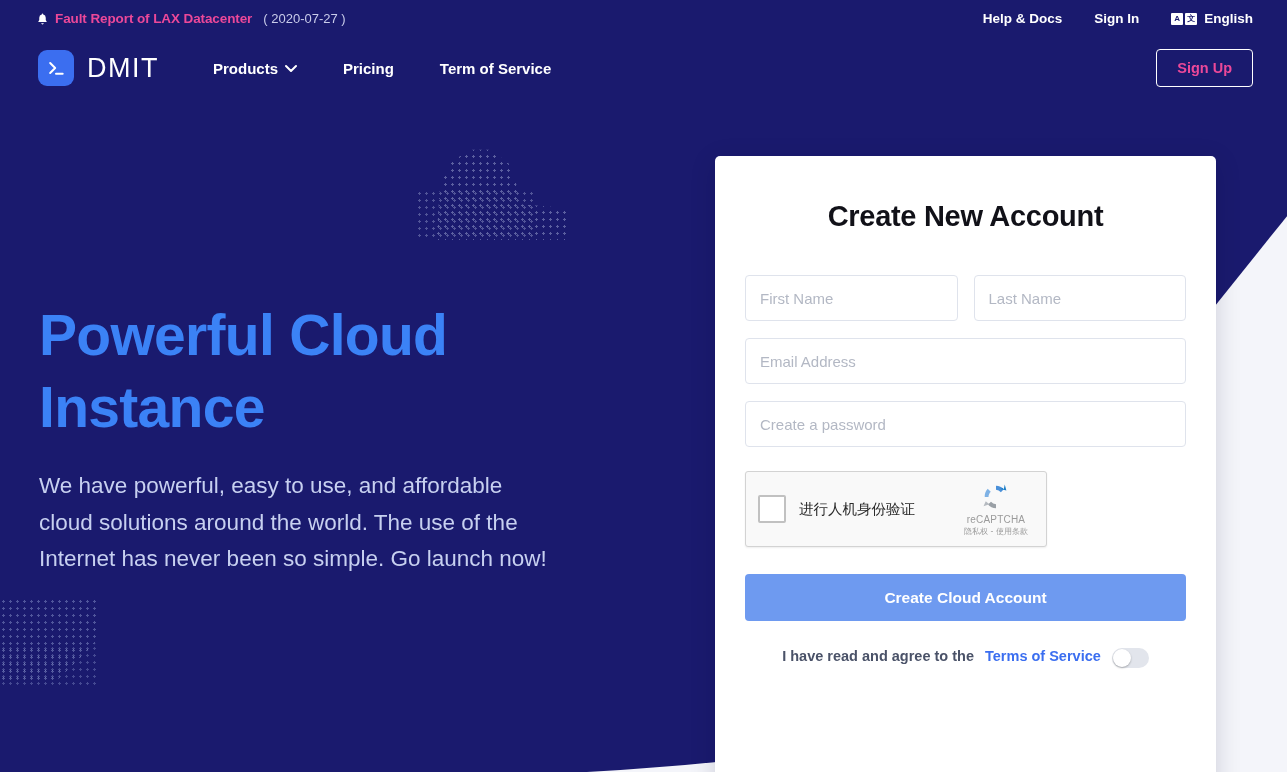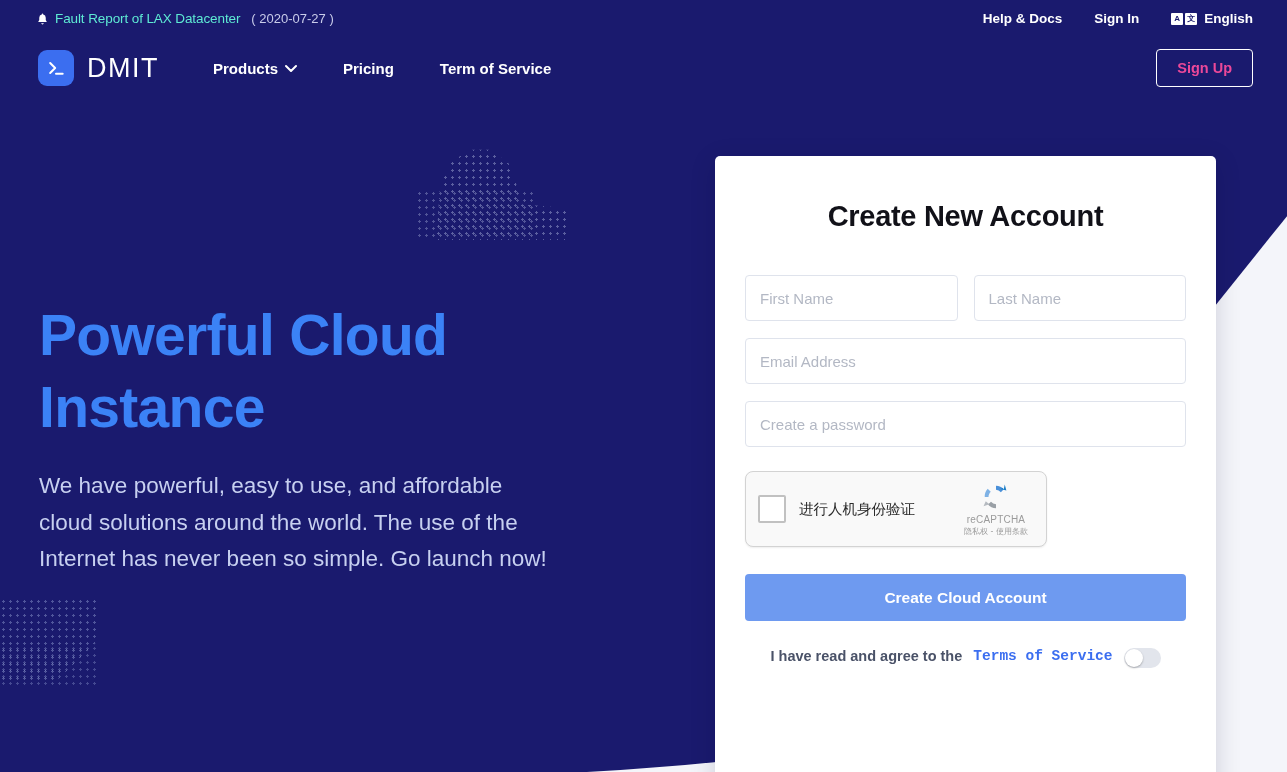--- a/index.html
+++ b/index.html
@@ -73,23 +73,23 @@
     position: relative;
     height: 37px;
     display: flex;
     align-items: center;
     padding: 0 34px 0 36px;
     z-index: 5;
   }
   .announce-left { display: flex; align-items: center; gap: 6px; }
   .bell-icon { display: inline-flex; color: #ffffff; }
   .announce-title {
-    color: #5eead4;
+    color: #ec4899;
     font-size: 13.5px;
-    font-weight: normal;
+    font-weight: bold;
     letter-spacing: -0.1px;
   }
   .announce-date {
     color: #c9ccea;
     font-size: 13px;
     margin-left: 5px;
   }
   .announce-right {
     margin-left: auto;
     display: flex;
@@ -230,21 +230,21 @@
   }
   .field::placeholder { color: #b3b8c4; }
   .mt16 { margin-top: 17px; }
 
   
   .recaptcha {
     margin-top: 24px;
     width: 302px;
     height: 76px;
     border: 1px solid #d3d3d3;
-    border-radius: 8px;
+    border-radius: 3px;
     background: #f9f9f9;
     display: flex;
     align-items: center;
     padding: 0 11px 0 12px;
     box-shadow: 0 1px 2px rgba(0,0,0,0.07);
   }
   .rc-check {
     width: 28px; height: 28px;
     background: #fff;
     border: 2px solid #c1c1c1;
@@ -306,21 +306,20 @@
     font-weight: bold;
     color: #4a5268;
     white-space: nowrap;
   }
   .terms-link {
     color: #3b6ef0;
     font-size: 14.5px;
     font-weight: bold;
     text-decoration: none;
     cursor: pointer;
-    font-family: Liberation Mono, monospace;
   }
   .toggle {
     width: 37px; height: 20px;
     background: #e2e5ec;
     border-radius: 10px;
     position: relative;
     cursor: pointer;
     flex: none;
   }
   .toggle .knob {

